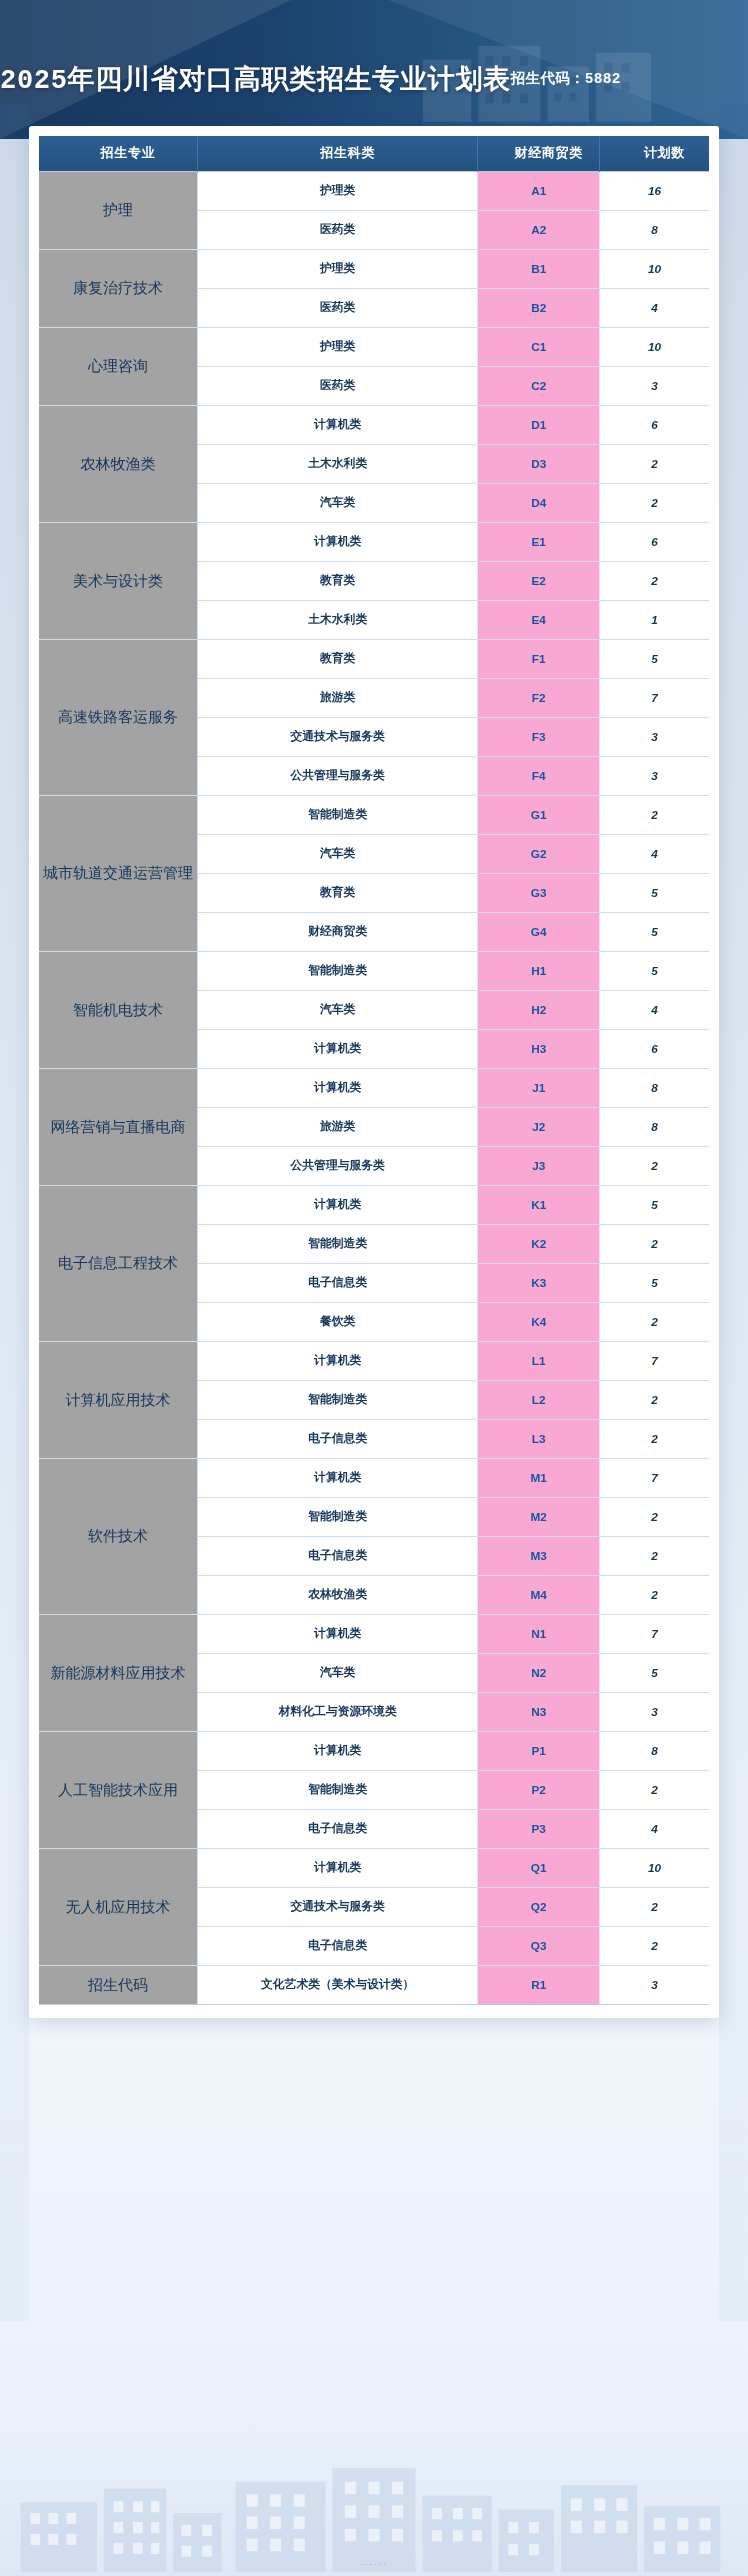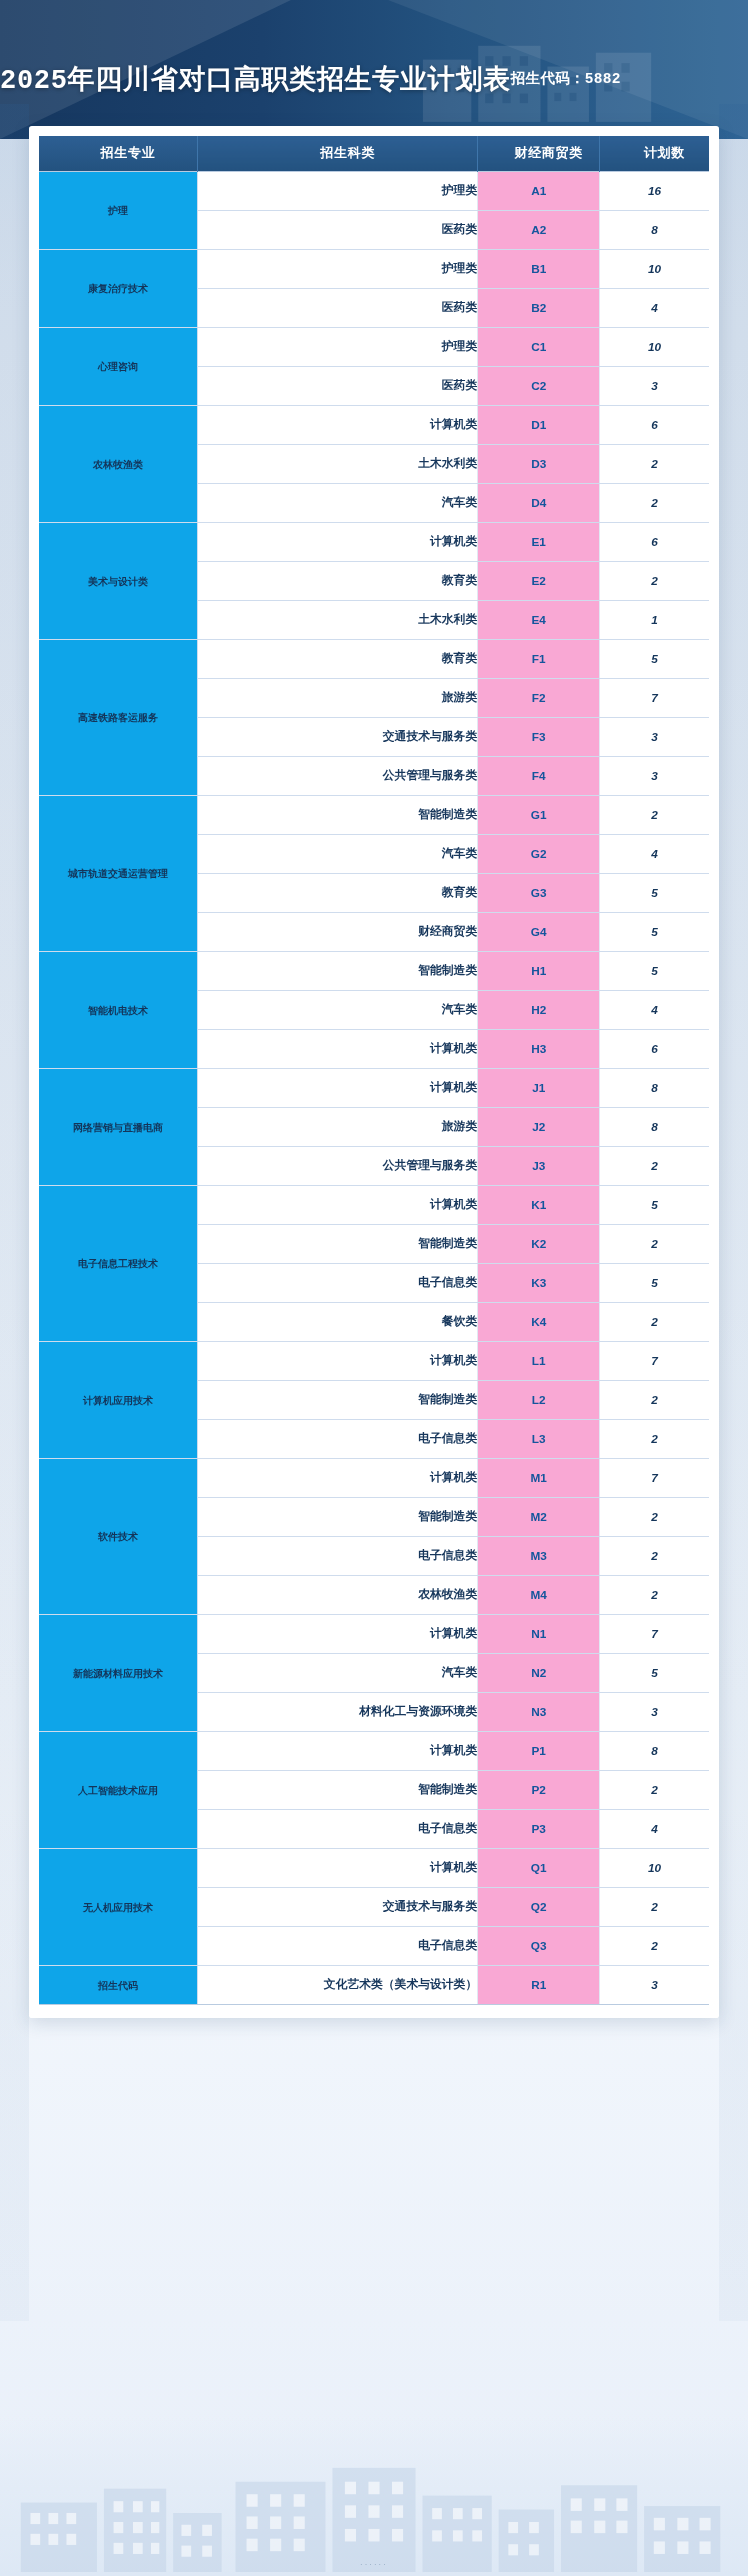--- a/index.html
+++ b/index.html
@@ -69,28 +69,28 @@
     color: #123152;
     text-align: center;
     vertical-align: middle;
     border-bottom: 0.7px solid #cfdced;
     border-right: 0.7px solid #e1e9f3;
     background: #ffffff;
   }
   tbody td:last-child { border-right: none; font-style: italic; }
 
   td.major {
-    background: #0ea5e9;
+    background: #a3a3a3;
     color: #14355a;
-    font-weight: bold;
-    font-size: 10px;
+    font-weight: normal;
+    font-size: 15px;
     border-right: 0.7px solid #cfdced;
     line-height: 1.5;
   }
-  td.cat { color: #17375c; font-weight: bold; text-align: right; }
+  td.cat { color: #17375c; font-weight: bold; }
   td.code { color: #14559c; font-weight: bold; background:#f9a8d4; }
   td.plan { color: #14355a; font-weight: bold; }
   tr.group-start td { border-top: 1.4px solid #b9cbe0; }
   tbody tr:last-child td { border-bottom: 1.4px solid #b9cbe0; }
 
   
   .skyline { position: absolute; left: 0; bottom: 4.2px; width: 748px; height: 125px; z-index: 3; opacity: .55; }
   .footer-label { position:absolute; left:0; bottom:7px; width:748px; text-align:center;
      font-size: 7.6px; color:#93a9c2; letter-spacing:2.1px; z-index: 6; }
 </style>

